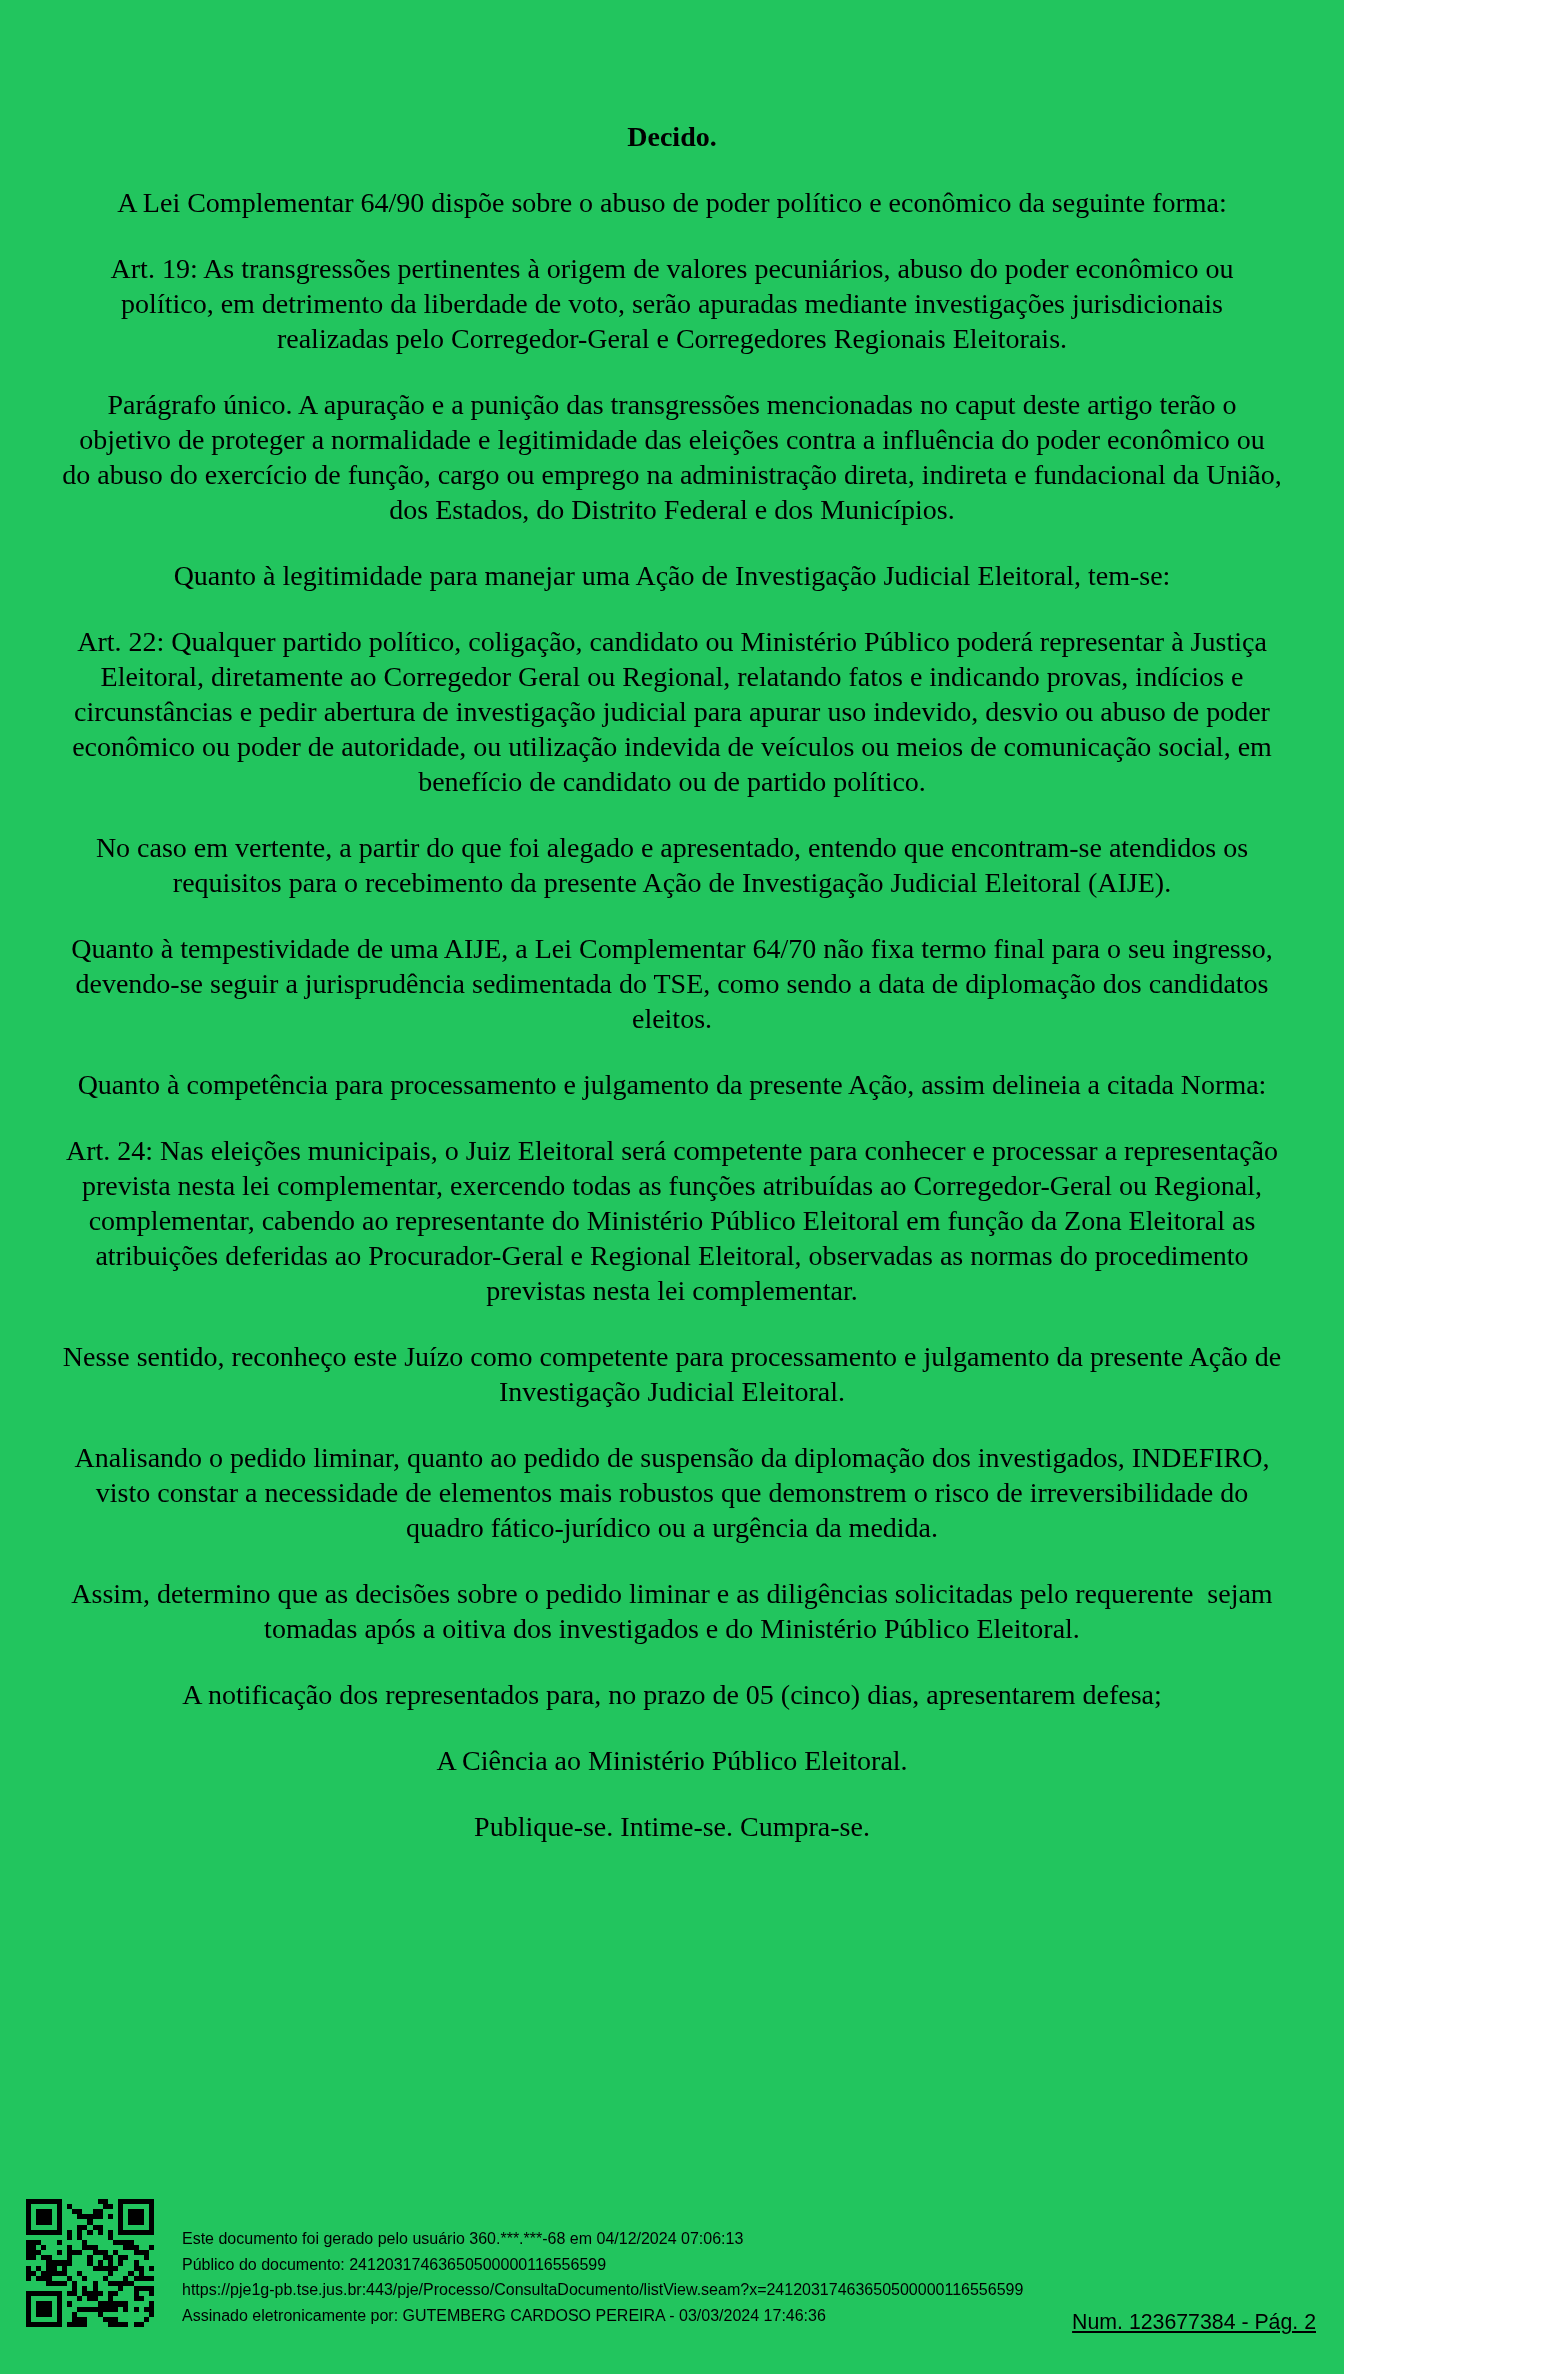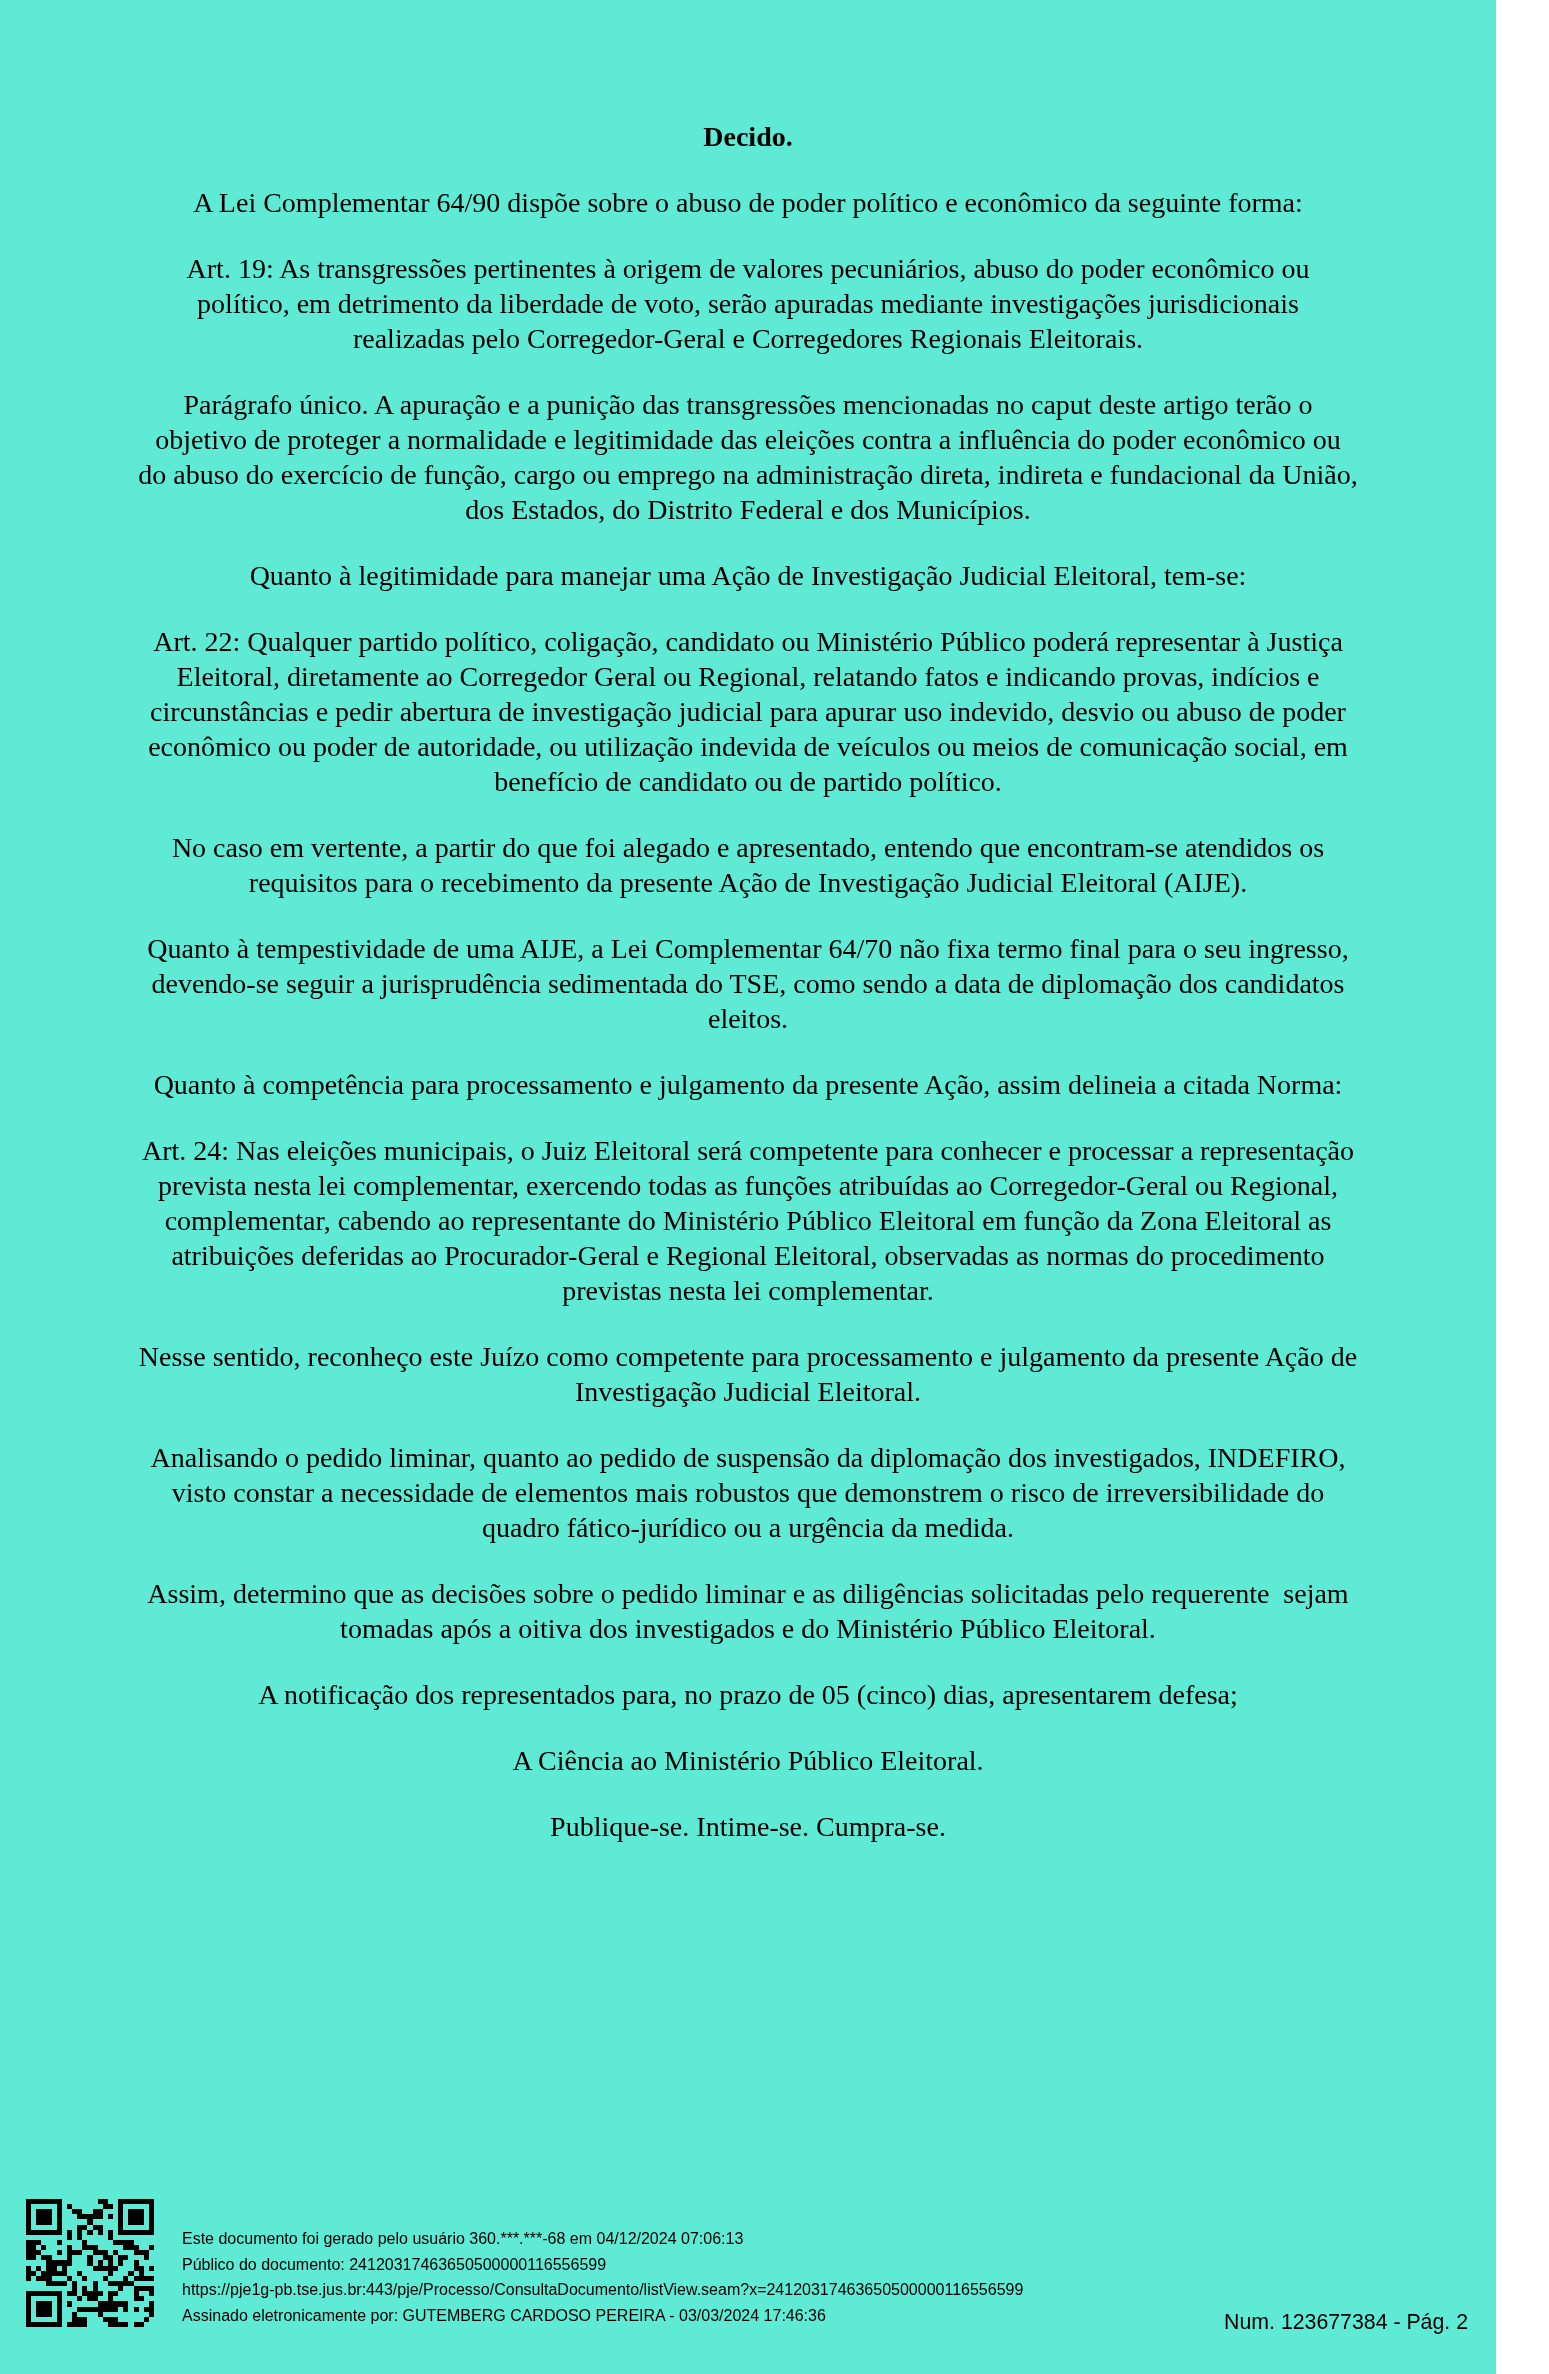--- a/index.html
+++ b/index.html
@@ -1,21 +1,21 @@
 <!DOCTYPE html>
 <html style="font-size:15px"><head>
 <meta charset="utf-8">
 <style>
   * { margin: 0; padding: 0; box-sizing: border-box; }
   html, body { background: #ffffff; }
   .page {
     position: relative;
-    width: 1496px;
+    width: 1344px;
     height: 2375px;
-    background: #5eead4;
+    background: #22c55e;
     color: #000000;
     font-family: "Liberation Serif", "DejaVu Serif", serif;
     overflow: hidden;
   }
   .doc-body {
     position: absolute;
     top: 119px;
     left: 0;
     right: 0;
     padding: 0 32px;
@@ -54,20 +54,21 @@
     color: #000000;
     white-space: nowrap;
   }
   .page-number {
     position: absolute;
     right: 28px;
     top: 2310px;
     font-family: "Liberation Sans", "DejaVu Sans", sans-serif;
     font-size: 21.3px;
     color: #000000;
+    text-decoration: underline;
   }
 </style>
 </head>
 <body>
 
 <div class="page">
 
   <main class="doc-body">
       <div class="para bold">Decido.</div>
       <div class="para">A Lei Complementar 64/90 dispõe sobre o abuso de poder político e econômico da seguinte forma:</div>

